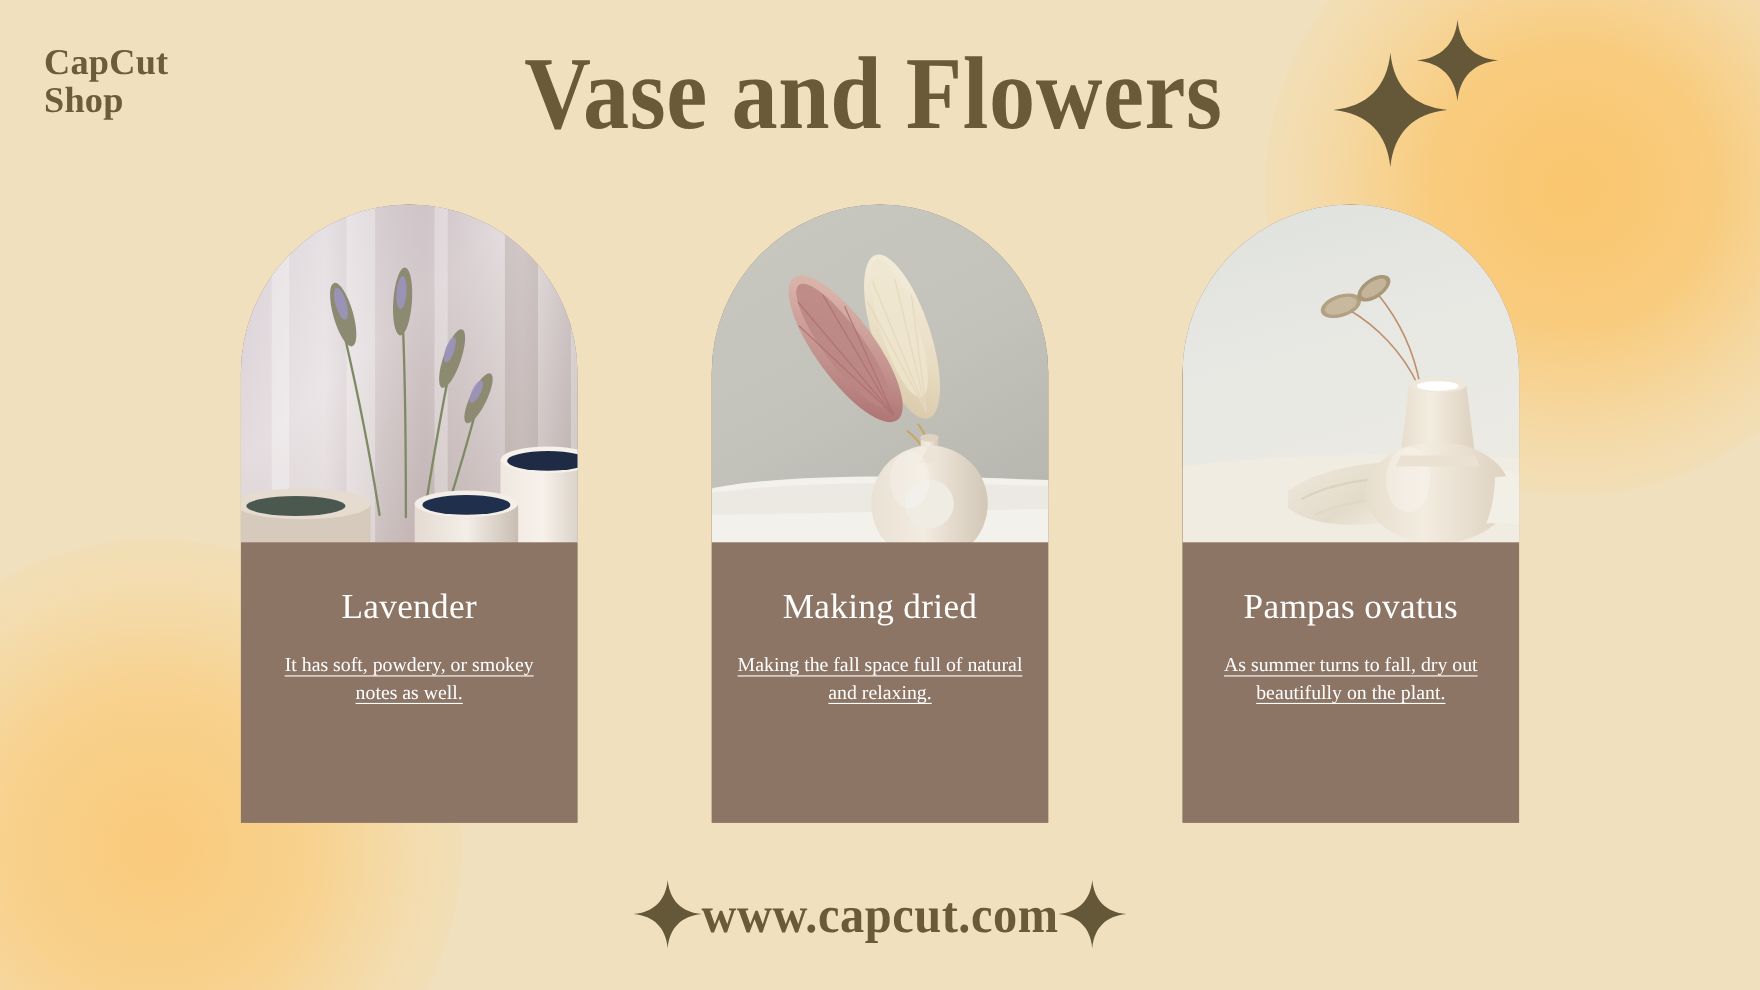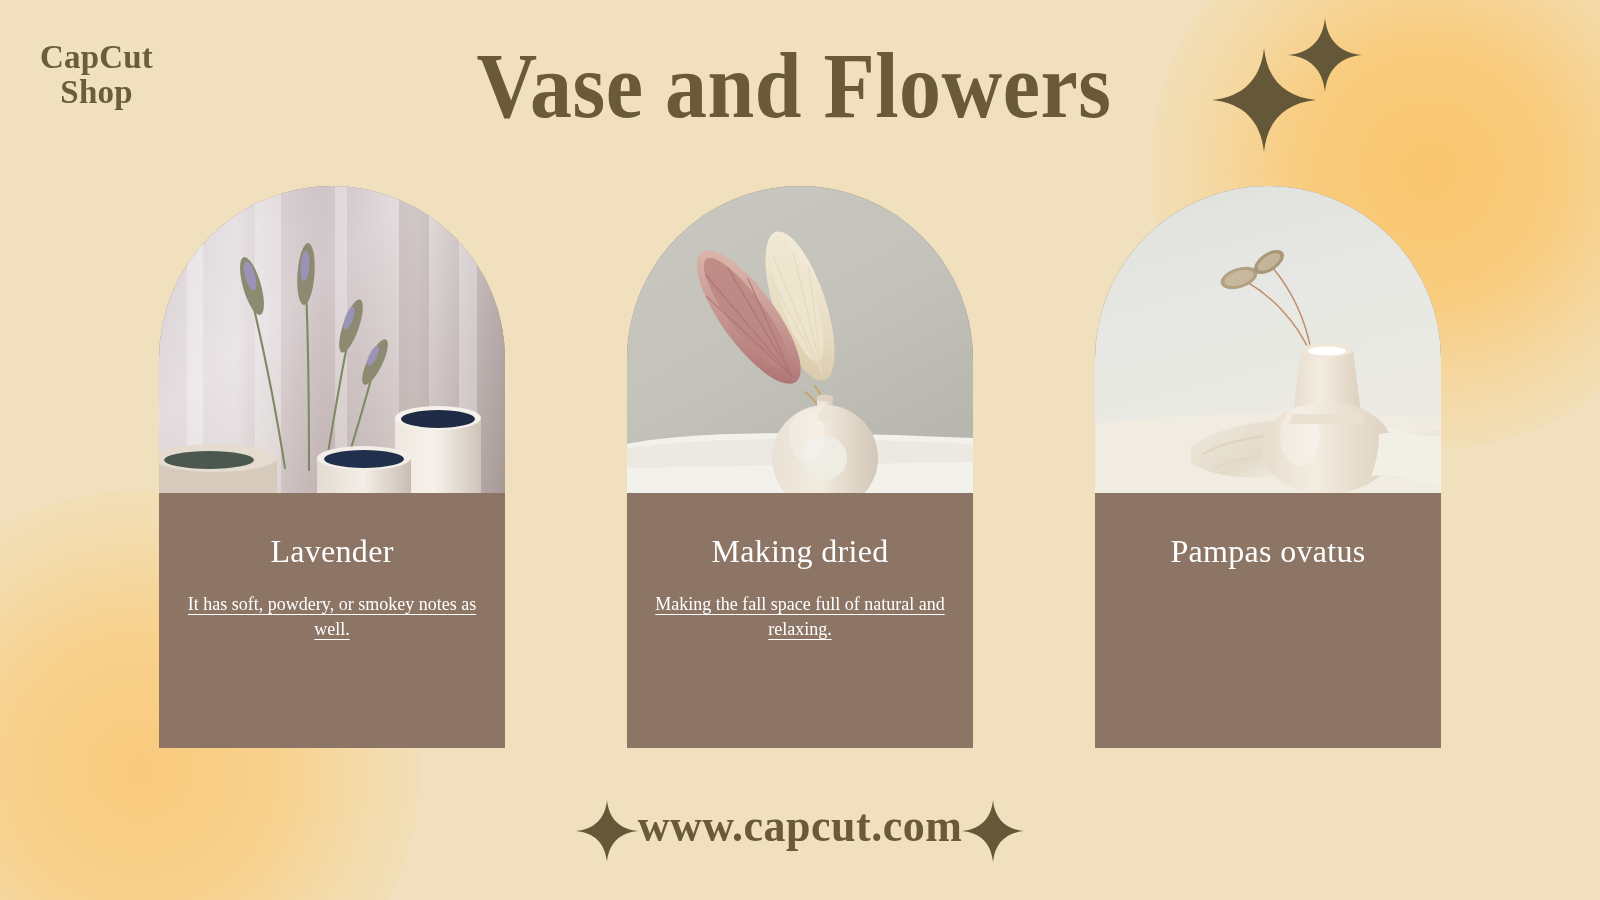--- a/index.html
+++ b/index.html
@@ -43,21 +43,20 @@
 
   
   .brand{
     position:absolute; left:40px; top:40px;
     color:#6b5c3a;
     font-weight:bold;
     font-size:33px;
     line-height:1.06;
     letter-spacing:.2px;
     white-space:pre-line;
-    text-align:center;
   }
 
   .title-row{
     position:absolute;
     left:0; right:12px; top:44px;
     display:flex;
     align-items:center;
     justify-content:center;
     gap:0px;
   }
@@ -90,21 +89,21 @@
   
   .cards{
     position:absolute;
     left:0; right:0;
     top:186px;
     display:flex;
     justify-content:center;
     gap:122px;
   }
   .card{
-    width:346px;
+    width:306px;
     height:562px;
     position:relative;
     overflow:hidden;
     border-radius:173px 173px 0 0;
     background:#8d7566;
   }
   .card-photo{
     position:absolute;
     left:0; top:0;
     width:346px; height:308px;
@@ -135,21 +134,21 @@
     text-decoration-thickness:1.3px;
     padding:0 4px;
   }
 
   
   .footer{
     position:absolute;
     left:0; right:0;
     bottom:38px;
     display:flex;
-    align-items:flex-start;
+    align-items:center;
     justify-content:center;
   }
   .footer-url{
     color:#6b5a38;
     font-weight:bold;
     font-size:44px;
     letter-spacing:.5px;
     transform:scaleY(1.06);
   }
 </style>
@@ -390,20 +389,21 @@
             <ellipse cx="232" cy="262" rx="66" ry="46" fill="url(#g-vase)"></ellipse>
             <ellipse cx="205" cy="250" rx="20" ry="30" fill="#ffffff" opacity=".25"></ellipse>
             <path d="M198 228 L266 228 L270 238 L194 238 Z" fill="#eae1d2"></path>
           </g>
 
           <path d="M284 248 C306 244 328 252 346 250 L346 302 C320 294 296 288 276 290 C282 276 284 260 284 248 Z" fill="#f2efe7"></path>
         </svg>
       </div>
       <div class="card-body">
         <div class="card-title">Pampas ovatus</div>
+        <div class="card-desc">As summer turns to fall, dry out beautifully on the plant.</div>
       </div>
     </div>
 
   </div>
 
   <div class="footer">
     <span class="sparkle">
       <svg width="62" height="62" viewBox="0 0 100 100" aria-hidden="true">
         <path d="M50 0 C53 30 70 47 100 50 C70 53 53 70 50 100 C47 70 30 53 0 50 C30 47 47 30 50 0 Z" fill="#645839"></path>
       </svg>

